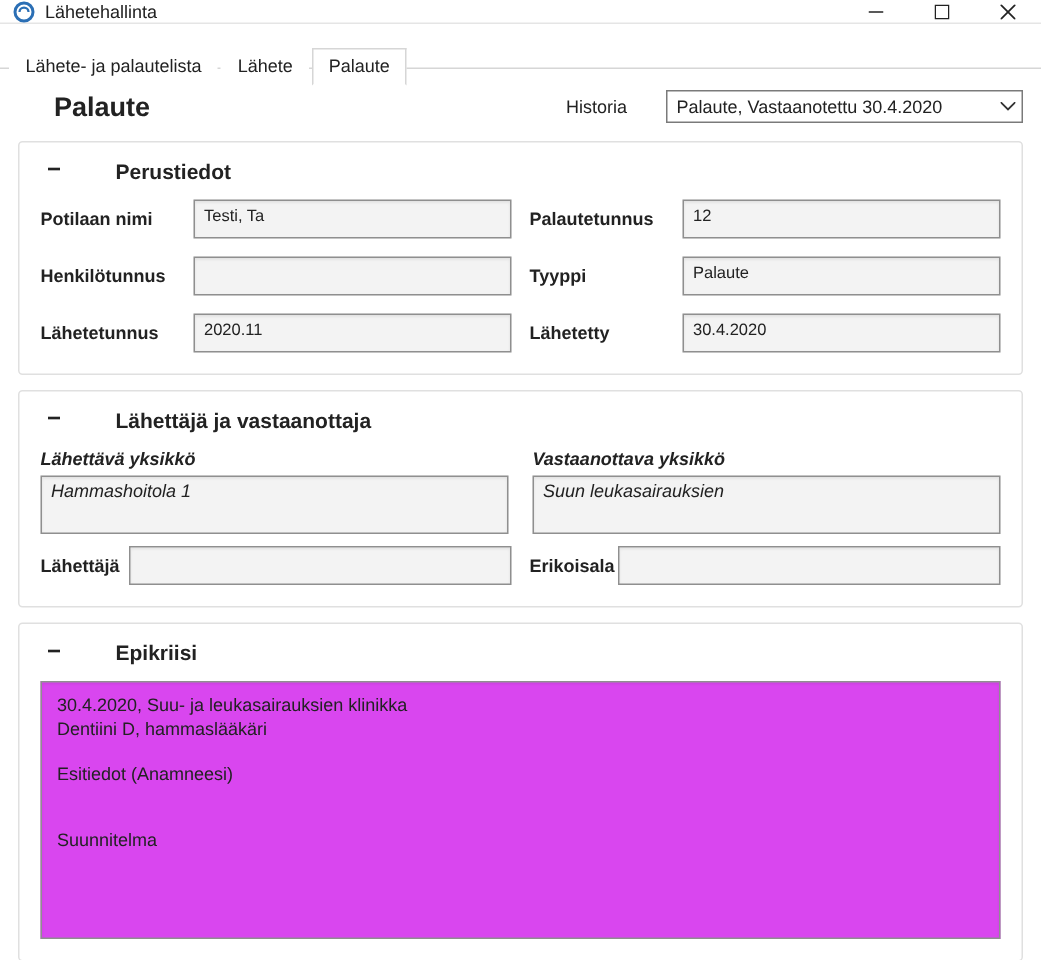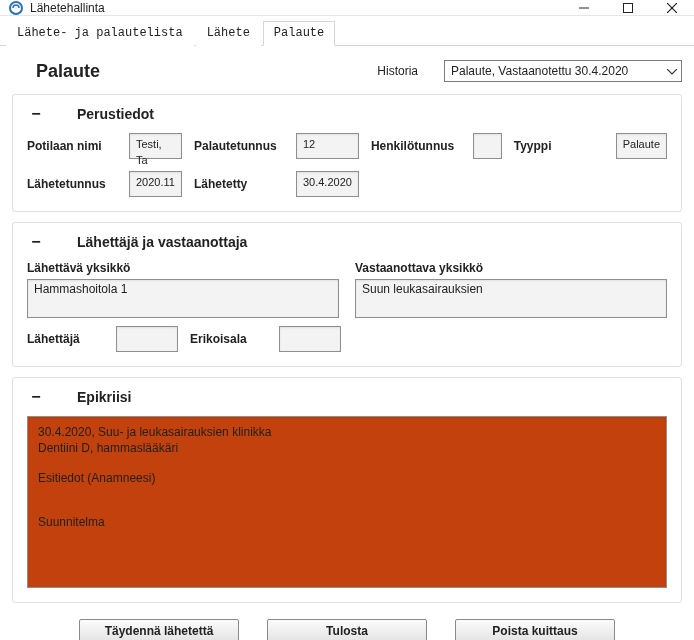--- a/index.html
+++ b/index.html
@@ -39,23 +39,22 @@
     border-bottom: 1px solid #d6d6d6;
     gap: 2px;
     background:#fff;
   }
   .tab {
     padding: 4px 10px 5px 10px;
     font-size: 12px;
     border: 1px solid transparent;
     border-bottom: none;
     position: relative;
-    top: 1px;
+    top: 12px;
     background:#fff;
-    font-family:Liberation Mono, monospace;
   }
   .tab.active {
     border-color: #d6d6d6;
     border-bottom: 1px solid #fff;
     background: #fff;
   }
 
   .content {
     padding: 8px 12px;
   }
@@ -103,35 +102,35 @@
     width: 18px; height: 18px;
     display: inline-flex; align-items:center; justify-content:center;
     font-weight: bold;
     margin-right: 32px;
     font-size: 16px;
     line-height: 1;
   }
 
   .grid2 {
     display: grid;
-    grid-template-columns: 1fr 1fr 1fr 1fr;
+    grid-template-columns: 1fr 1fr;
     column-gap: 16px;
     row-gap: 8px;
     gap: 12px;
   }
   .field {
     display: flex;
     align-items: center;
   }
   .field-label {
     width: 102px;
     font-weight: bold;
     font-size: 12px;
   }
-  .field-label.narrow { width: 89px; }
+  .field-label.narrow { width: 59px; }
   .field-value {
     flex: 1;
     height: 26px;
     border: 1px solid #8f8f8f;
     background: #f3f3f3;
     padding: 2px 6px;
     font-size: 11px;
     line-height: 16px;
     box-shadow: inset 0 1px 2px rgba(0,0,0,0.08);
   }
@@ -152,21 +151,21 @@
     height: 39px;
     border: 1px solid #8f8f8f;
     background: #f3f3f3;
     padding: 2px 6px;
     font-size: 12px;
     box-shadow: inset 0 1px 2px rgba(0,0,0,0.08);
   }
 
   .epikriisi-box {
     border: 1px solid #8f8f8f;
-    background: #c2410c;
+    background: #d946ef;
     padding: 8px 10px;
     font-size: 12px;
     height: 172px;
     box-shadow: inset 0 1px 2px rgba(0,0,0,0.08);
   }
   .epikriisi-box p { margin-bottom: 2px; }
   .epikriisi-box .spacer { height: 14px; }
 
   .button-row {
     display: flex;
@@ -269,21 +268,21 @@
         <div class="field-value">30.4.2020</div>
       </div>
     </div>
   </div>
 
   <div class="panel">
     <div class="panel-header">
       <span class="collapse-btn">−</span>
       <span>Lähettäjä ja vastaanottaja</span>
     </div>
-    <div class="section2-row" style="margin-bottom:8px;">
+    <div class="section2-row" style="margin-bottom:8px;font-style:italic;">
       <div>
         <div class="stacklabel">Lähettävä yksikkö</div>
         <div class="stackvalue">Hammashoitola 1</div>
       </div>
       <div>
         <div class="stacklabel">Vastaanottava yksikkö</div>
         <div class="stackvalue">Suun leukasairauksien</div>
       </div>
     </div>
     <div class="grid2">

